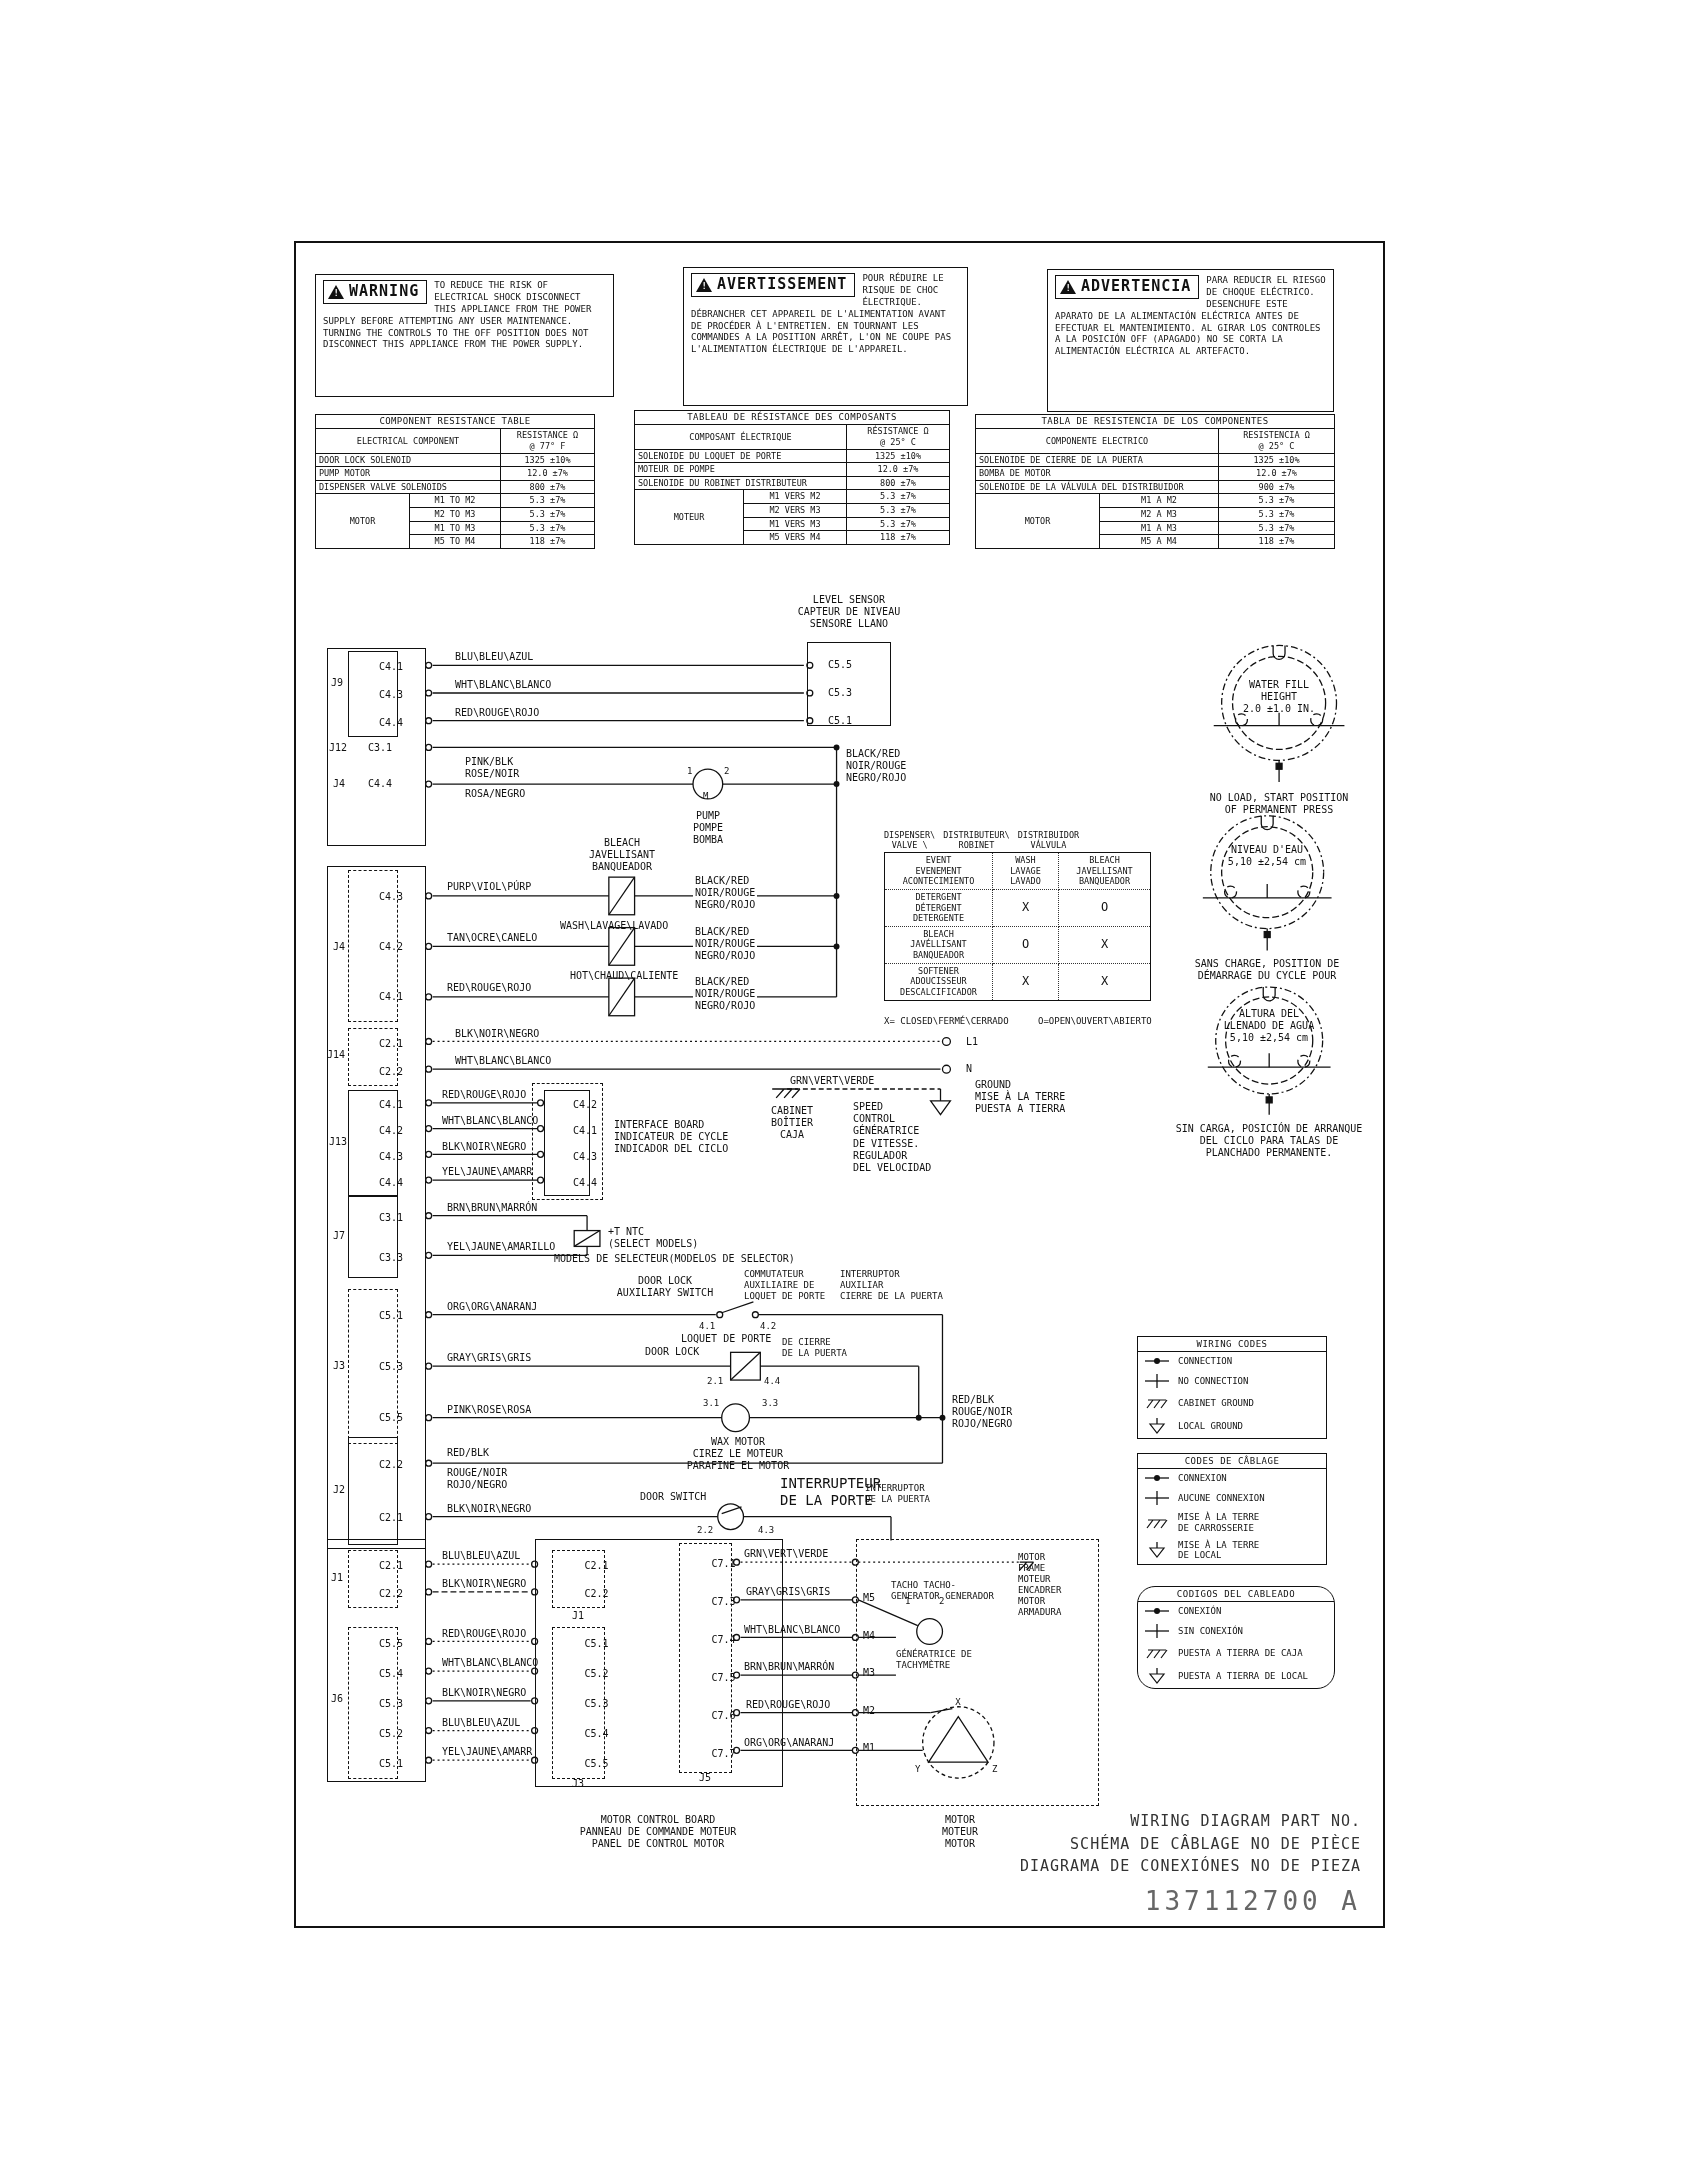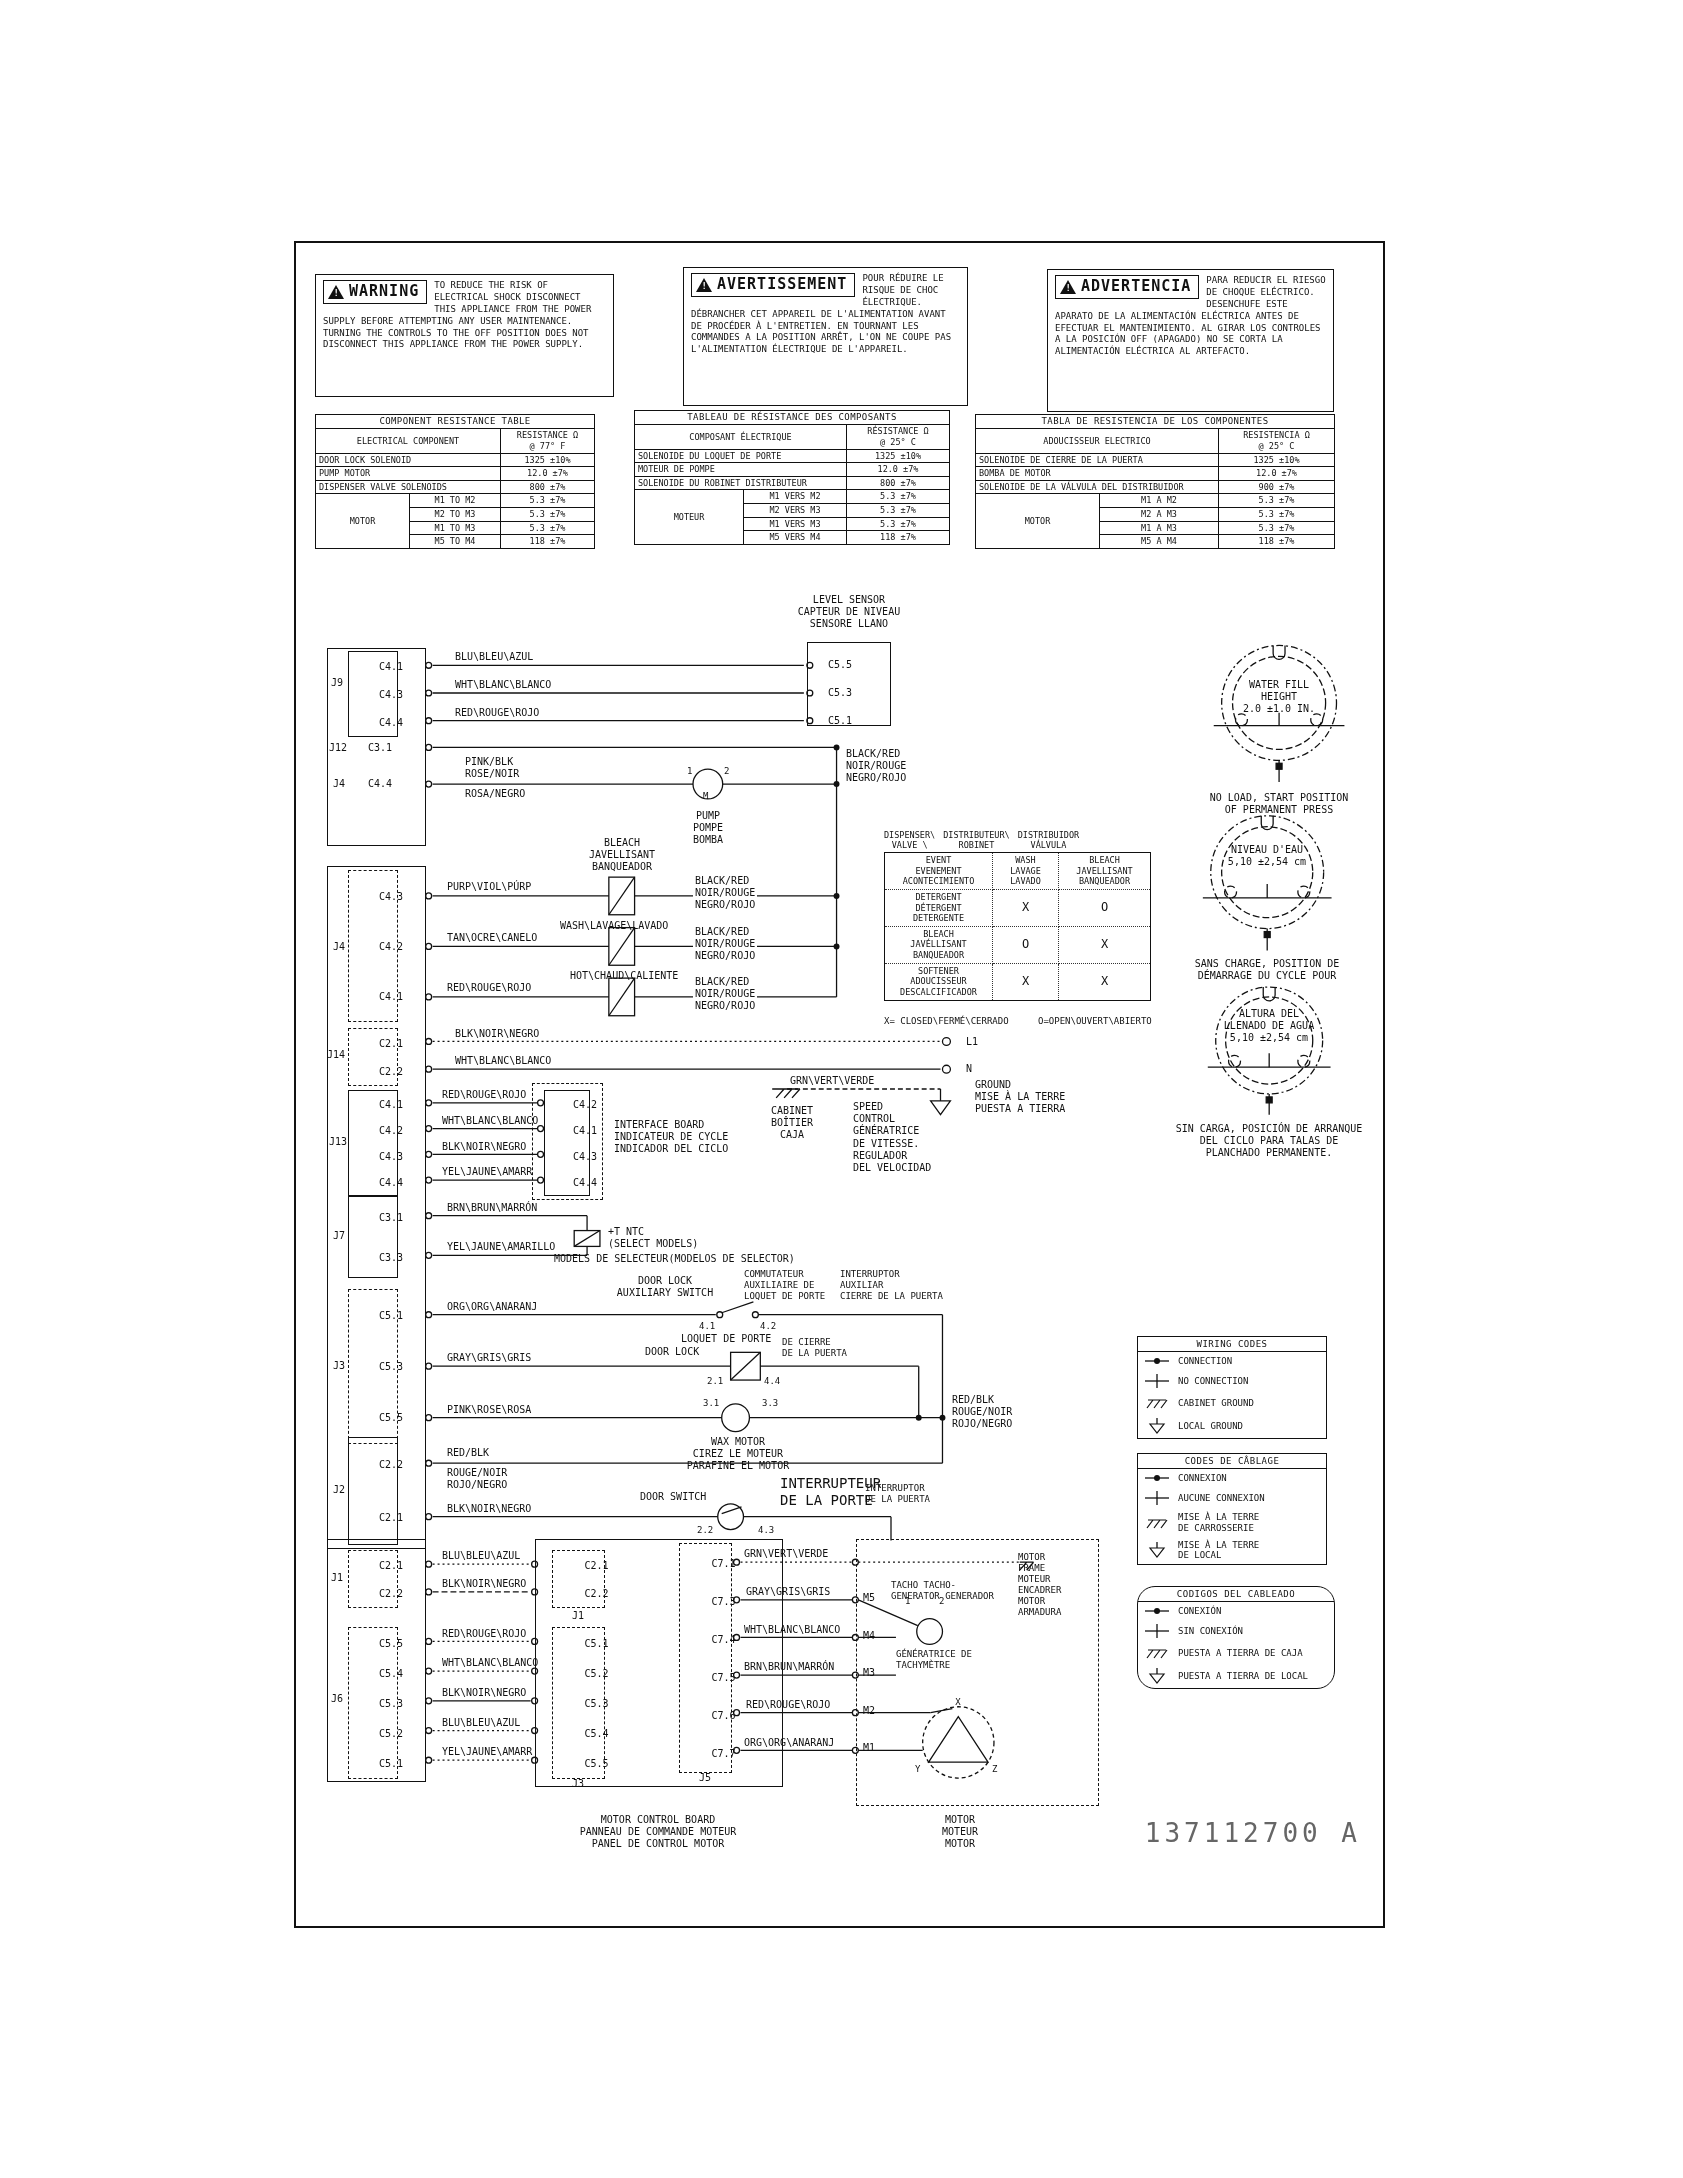--- a/index.html
+++ b/index.html
@@ -368,21 +368,21 @@
     <colgroup>
         <col style="width:124px">
         <col style="width:119px">
         <col style="width:116px">
       </colgroup>
     <tbody>
         <tr>
           <td colspan="3" class="tt">TABLA DE RESISTENCIA DE LOS COMPONENTES</td>
         </tr>
     <tr>
-          <td colspan="2">ADOUCISSEUR ELECTRICO</td>
+          <td colspan="2">COMPONENTE ELECTRICO</td>
           <td>RESISTENCIA Ω
 @ 25° C</td>
         </tr>
     <tr>
           <td colspan="2" class="l">SOLENOIDE DE CIERRE DE LA PUERTA</td>
           <td>1325 ±10%</td>
         </tr>
     <tr>
           <td colspan="2" class="l">BOMBA DE MOTOR</td>
           <td>12.0 ±7%</td>
@@ -805,16 +805,19 @@
       <span>PUESTA A TIERRA DE CAJA</span></div>
     <div class="row">
       <svg width="26" height="18" viewBox="0 0 26 18">
           <line x1="13" y1="1" x2="13" y2="7" stroke="#111" stroke-width="1.3"></line>
           <path d="M6,7 L20,7 L13,16 Z" stroke="#111" stroke-width="1.2" fill="none"></path>
         </svg>
       <span>PUESTA A TIERRA DE LOCAL</span></div>
   </div>
 
   <div id="partno">
+    <div style="white-space:pre-line;">WIRING DIAGRAM PART NO.
+SCHÉMA DE CÂBLAGE NO DE PIÈCE
+DIAGRAMA DE CONEXIÓNES NO DE PIEZA</div>
     <div class="num">137112700  A</div>
   </div>
 </div>
 
 
 </body></html>

